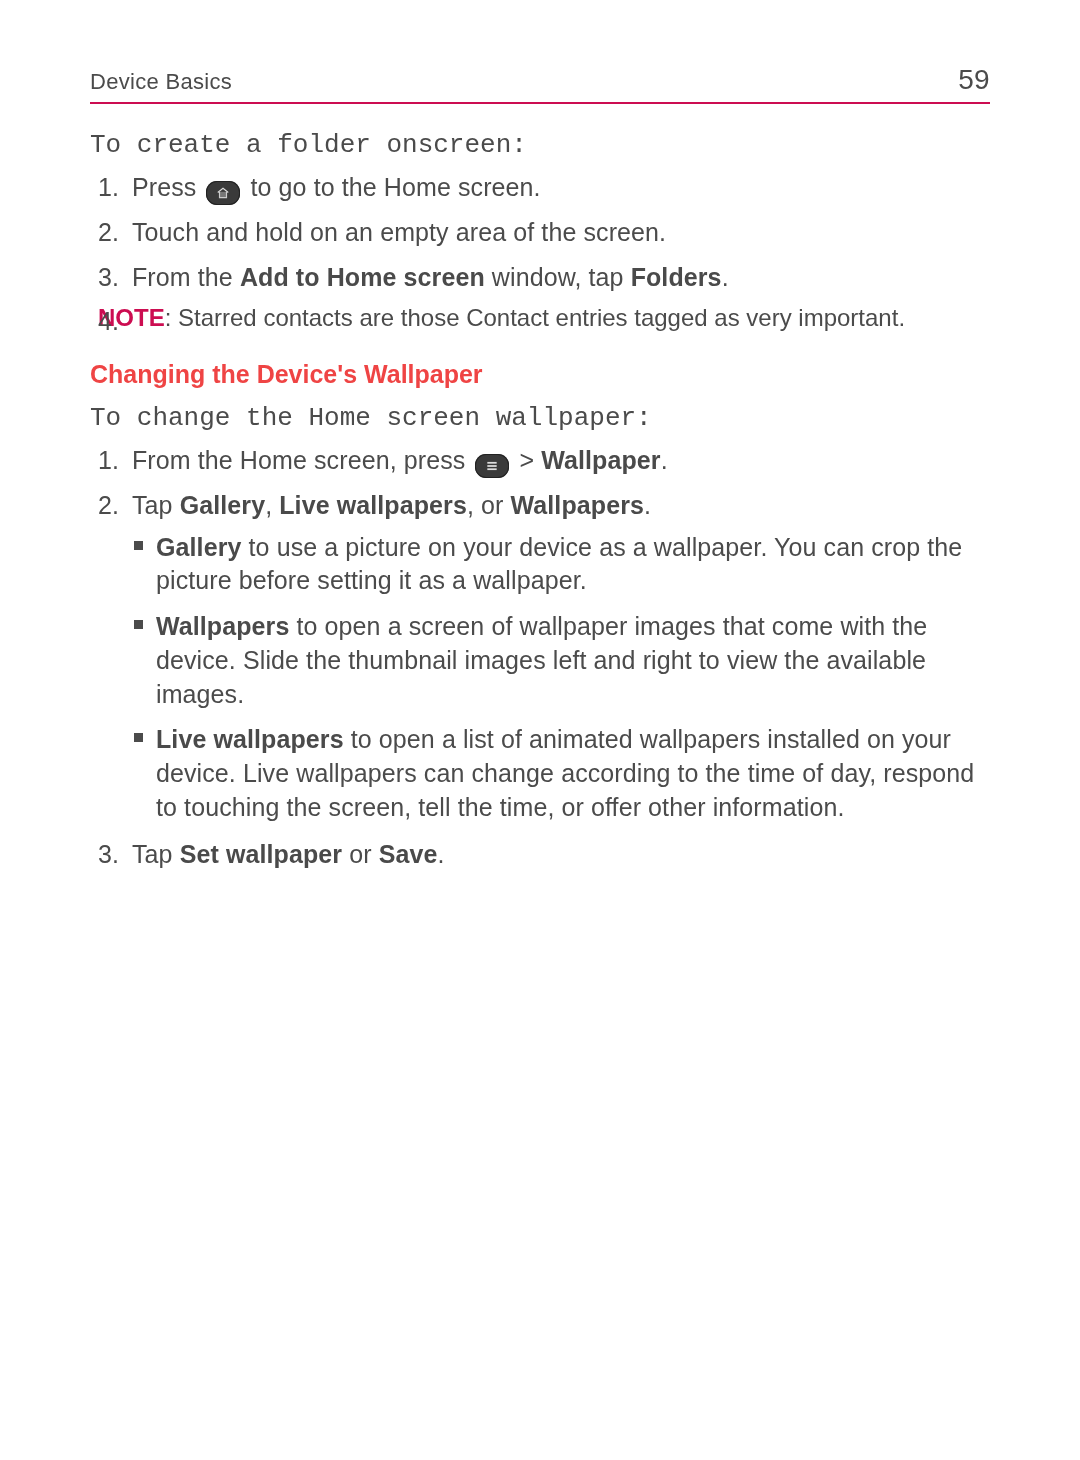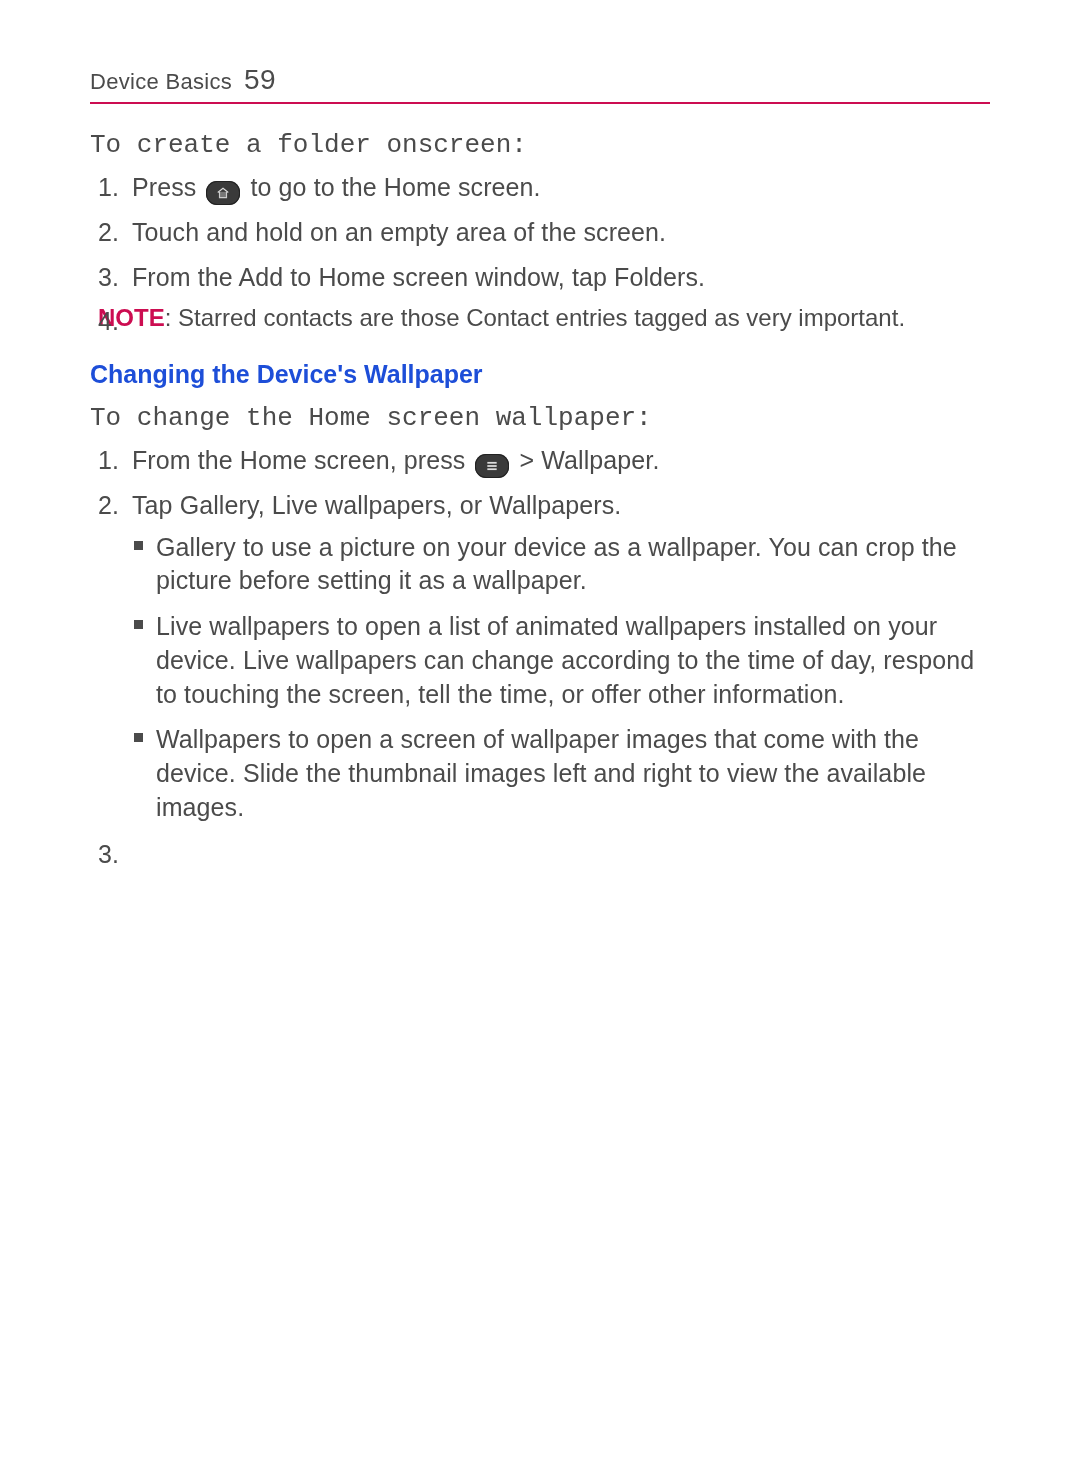--- a/index.html
+++ b/index.html
@@ -4,49 +4,49 @@
 <style>
   html,body{margin:0;padding:0;background:#fff;}
   body{
     width:1080px;height:1460px;
     font-family:"Helvetica Neue",Helvetica,Arial,sans-serif;
     color:#4b4b4b;
     -webkit-font-smoothing:antialiased;
   }
   .page{padding:64px 90px 40px 90px;}
   .runhead{
-    display:flex;justify-content:flex-start;align-items:baseline;
+    display:flex;justify-content:space-between;align-items:baseline;
     border-bottom:2px solid #cc0d51;
     padding-bottom:6px;margin-bottom:26px;
     font-size:22px;letter-spacing:.3px;
   }
   .runhead .pn{font-size:28px;margin-left:12px;}
   .h-sub{font-size:26px;color:#4b4b4b;margin:14px 0 10px 0;font-family:Liberation Mono, monospace;}
-  .h-sect{font-weight:700;font-size:25px;color:#1d4ed8;margin:28px 0 10px 0;}
+  .h-sect{font-weight:700;font-size:25px;color:#ef4444;margin:28px 0 10px 0;}
   ol.steps{list-style:none;margin:0 0 0 8px;padding:0;}
   ol.steps>li{
     font-size:25px;line-height:1.38;
     padding-left:34px;position:relative;margin:4px 0 10px 0;
     color:#4b4b4b;letter-spacing:.1px;
   }
   ol.steps>li>.num{
     position:absolute;left:0;top:0;
   }
   ul.bullets{list-style:none;margin:6px 0 2px 0;padding:0;}
   ul.bullets>li{
     font-size:25px;line-height:1.35;
     padding-left:24px;position:relative;margin:8px 0 12px 0;
   }
   ul.bullets>li::before{
     content:"";position:absolute;left:2px;top:10px;
     width:9px;height:9px;background:#4b4b4b;
   }
   .note{font-size:24px;color:#4b4b4b;margin-left:8px;margin-top:6px;margin-bottom:4px;}
   .note .label{color:#cc0d51;font-weight:700;}
-  b{font-weight:400;color:#4a4a4a;}
+  b{font-weight:700;color:#4a4a4a;}
   .ico{
     display:inline-flex;width:34px;height:24px;
     background:#3a3a3a;border-radius:11px;
     vertical-align:-4px;margin:0 3px;
     align-items:center;justify-content:center;
     box-shadow:inset 0 0 0 1px #222;
   }
   .ico svg{width:14px;height:14px;}
   .cont{display:block;margin-top:4px;}
 </style>
@@ -84,19 +84,19 @@
   <ol class="steps" id="s2-steps">
       <li><span class="num">1.</span><span>From the Home screen, press <span class="ico">
             <svg viewBox="0 0 24 24">
               <rect x="4" y="5" width="16" height="3" fill="#ddd"></rect>
               <rect x="4" y="10.5" width="16" height="3" fill="#ddd"></rect>
               <rect x="4" y="16" width="16" height="3" fill="#ddd"></rect>
             </svg>
           </span> &gt; <b>Wallpaper</b>.</span></li>
       <li><span class="num">2.</span><span>Tap <b>Gallery</b>, <b>Live wallpapers</b>, or <b>Wallpapers</b>.</span><ul class="bullets">
           <li><b>Gallery</b> to use a picture on your device as a wallpaper. You can crop the picture before setting it as a wallpaper.</li>
+          <li><b>Wallpapers</b> to open a screen of wallpaper images that come with the device. Slide the thumbnail images left and right to view the available images.</li>
           <li><b>Live wallpapers</b> to open a list of animated wallpapers installed on your device. Live wallpapers can change according to the time of day, respond to touching the screen, tell the time, or offer other information.</li>
-          <li><b>Wallpapers</b> to open a screen of wallpaper images that come with the device. Slide the thumbnail images left and right to view the available images.</li>
         </ul></li>
-      <li><span class="num">3.</span></li>
+      <li><span class="num">3.</span><span>Tap <b>Set wallpaper</b> or <b>Save</b>.</span></li>
     </ol>
 
 </div>
 
 </body></html>

